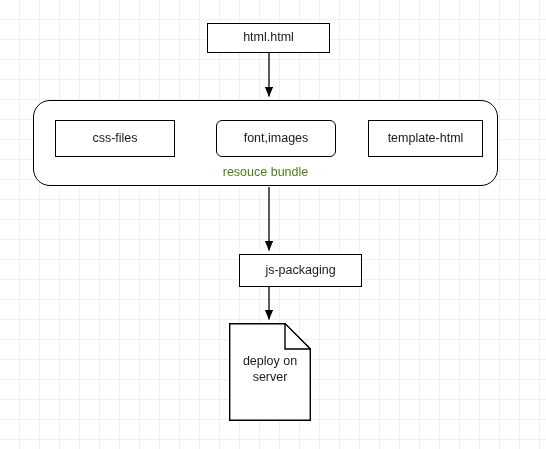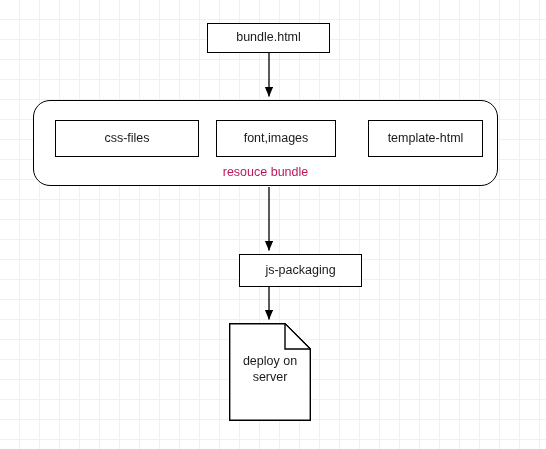--- a/index.html
+++ b/index.html
@@ -67,33 +67,34 @@
     border: 1.4px solid #000000;
     border-radius: 17px;
   }
   #bundle-caption {
     position: absolute;
     left: 0;
     right: 0;
     bottom: 6px;
     text-align: center;
     font-size: 12.5px;
-    color: #be185d;
+    color: #4d7c0f;
   }
   #node-css {
     left: 55px;
     top: 120px;
-    width: 144px;
+    width: 120px;
     height: 37px;
   }
   #node-font {
     left: 216px;
     top: 120px;
     width: 120px;
     height: 37px;
+    border-radius: 6px;
   }
   #node-template {
     left: 368px;
     top: 120px;
     width: 115px;
     height: 37px;
     text-align: right;
   }
   #node-jspack {
     left: 207px;
@@ -153,21 +154,21 @@
     <g>
       <line x1="269" y1="187" x2="269" y2="250.5" stroke="#000000" stroke-width="1.3" marker-end="url(#arrowhead)"></line>
     </g>
 
     <g>
       <line x1="269" y1="287" x2="269" y2="319.5" stroke="#000000" stroke-width="1.3" marker-end="url(#arrowhead)"></line>
     </g>
   </svg>
 
   <div class="node" id="node-index">
-    <span>bundle.html</span>
+    <span>html.html</span>
   </div>
 
   <div id="bundle-container">
     <div id="bundle-caption">resouce bundle</div>
   </div>
 
   <div class="node" id="node-css">
     <span>css-files</span>
   </div>
 

